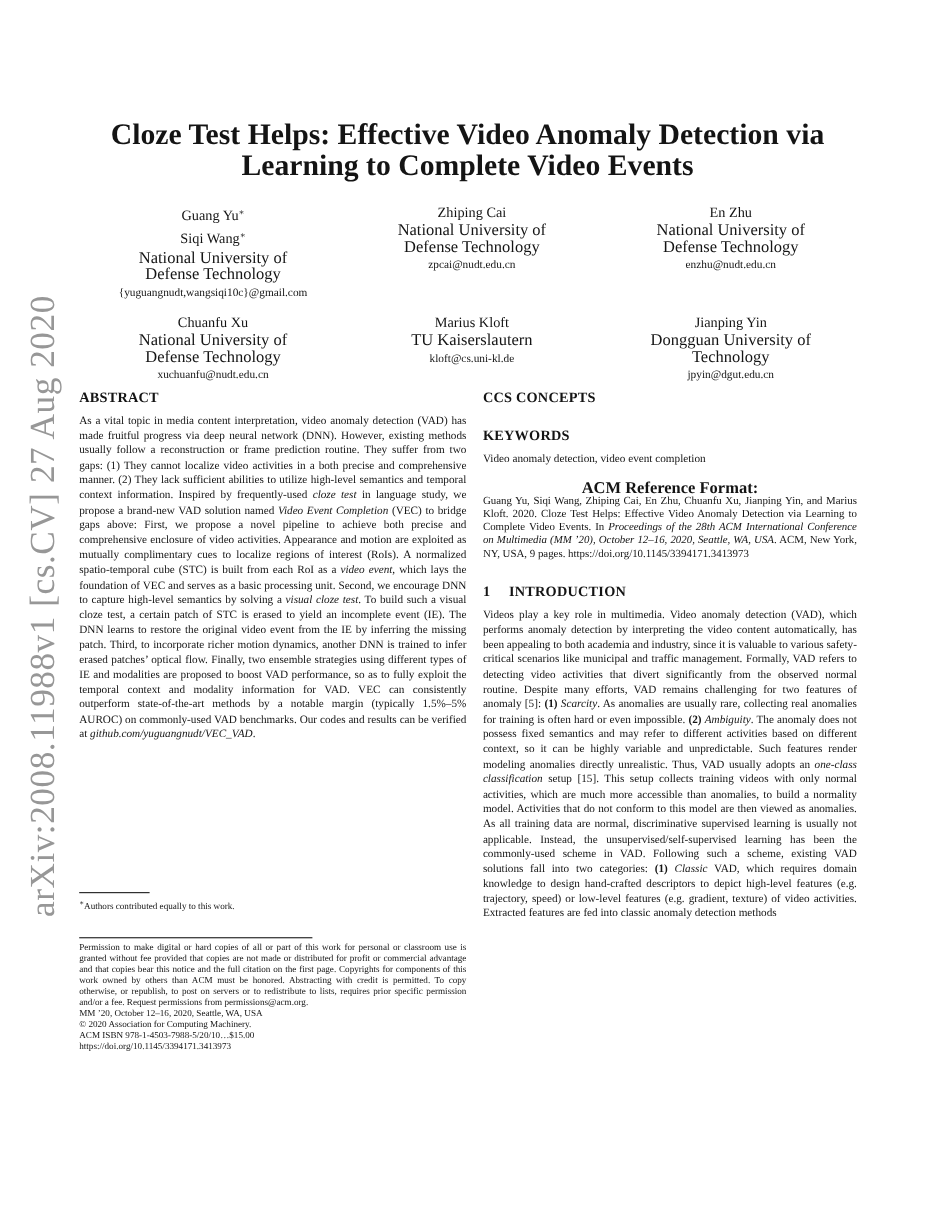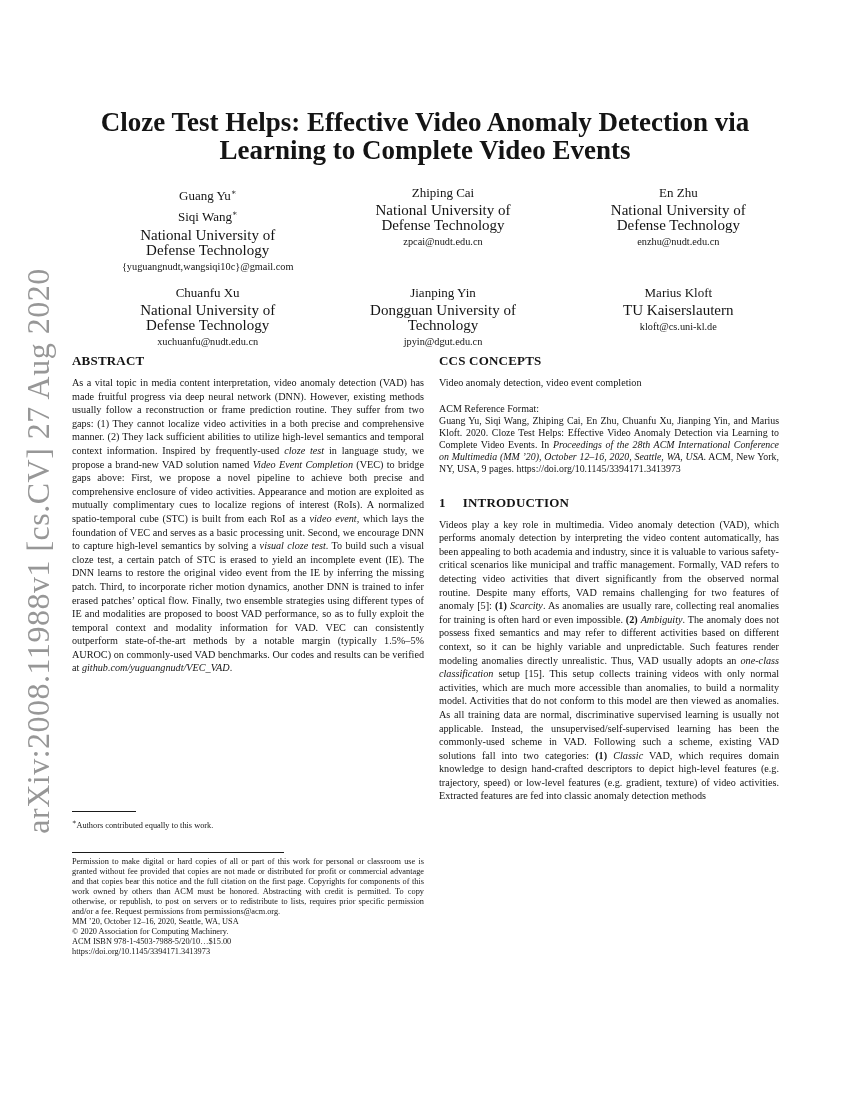--- a/index.html
+++ b/index.html
@@ -21,21 +21,21 @@
     white-space: nowrap;
   }
 
   
   .title {
     position: absolute; top: 108px; left: 0; width: 850px;
     text-align: center; font-weight: bold; font-size: 27px; line-height: 28px;
   }
 
   
-  .authors-row { position: absolute; left: 90px; width: 706px; display: flex; }
+  .authors-row { position: absolute; left: 76px; width: 706px; display: flex; }
   #authors-row-1 { top: 184px; }
   #authors-row-2 { top: 284px; }
   .author-block { flex: 1; text-align: center; }
   .author-name { font-size: 13px; line-height: 18px; }
   .author-name sup { font-size: 8px; }
   .author-aff { font-size: 15px; line-height: 15px; width: 180px; margin: 1px auto 0; }
   .author-email { font-size: 10.3px; line-height: 15px; margin-top: 1px; white-space: nowrap; }
 
   
   .col { position: absolute; top: 353px; }
@@ -48,21 +48,21 @@
   }
   .col h2.sec:first-child { margin-top: 0; }
   h2.sec .num { display: inline-block; margin-right: 17px; }
 
   p.body {
     font-size: 10.2px; line-height: 13.6px; text-align: justify; margin: 0;
     hyphens: auto; -webkit-hyphens: auto;
   }
   p.kw { text-align: left; }
 
-  .smallhead { font-size: 10px; font-weight: normal; margin: 13px 0 0 0; line-height: 12px; }
+  .smallhead { font-size: 15px; font-weight: bold; margin: 13px 0 0 0; line-height: 12px; text-align: center; }
   p.refblock {
     font-size: 9.9px; line-height: 12.2px; text-align: justify; margin: 0;
     hyphens: auto; -webkit-hyphens: auto;
   }
 
   
   .footnote { position: absolute; left: 72px; top: 811px; width: 352px; font-size: 8.3px; line-height: 10px; }
   .footnote-rule { width: 64px; height: 1px; background: #1a1a1a; margin-bottom: 5px; }
   .footnote sup { font-size: 6.5px; }
 
@@ -101,28 +101,28 @@
       <div class="author-email">enzhu@nudt.edu.cn</div>
     </div>
   </div>
 <div class="authors-row" id="authors-row-2">
     <div class="author-block">
       <div class="author-name"><span>Chuanfu Xu</span></div>
       <div class="author-aff">National University of Defense Technology</div>
       <div class="author-email">xuchuanfu@nudt.edu.cn</div>
     </div>
     <div class="author-block">
+      <div class="author-name"><span>Marius Kloft</span></div>
+      <div class="author-aff">TU Kaiserslautern</div>
+      <div class="author-email">kloft@cs.uni-kl.de</div>
+    </div>
+    <div class="author-block">
       <div class="author-name"><span>Jianping Yin</span></div>
       <div class="author-aff">Dongguan University of Technology</div>
       <div class="author-email">jpyin@dgut.edu.cn</div>
-    </div>
-    <div class="author-block">
-      <div class="author-name"><span>Marius Kloft</span></div>
-      <div class="author-aff">TU Kaiserslautern</div>
-      <div class="author-email">kloft@cs.uni-kl.de</div>
     </div>
   </div>
 
 <div class="col col-left">
   <h2 class="sec">ABSTRACT</h2>
   <p class="body"><span>As a vital topic in media content interpretation, video anomaly detection (VAD) has made fruitful progress via deep neural network (DNN). However, existing methods usually follow a reconstruction or frame prediction routine. They suffer from two gaps: (1) They cannot localize video activities in a both precise and comprehensive manner. (2) They lack sufficient abilities to utilize high-level semantics and temporal context information. Inspired by frequently-used </span><span class="it">cloze test</span><span> in language study, we propose a brand-new VAD solution named </span><span class="it">Video Event Completion</span><span> (VEC) to bridge gaps above: First, we propose a novel pipeline to achieve both precise and comprehensive enclosure of video activities. Appearance and motion are exploited as mutually complimentary cues to localize regions of interest (RoIs). A normalized spatio-temporal cube (STC) is built from each RoI as a </span><span class="it">video event</span><span>, which lays the foundation of VEC and serves as a basic processing unit. Second, we encourage DNN to capture high-level semantics by solving a </span><span class="it">visual cloze test</span><span>. To build such a visual cloze test, a certain patch of STC is erased to yield an incomplete event (IE). The DNN learns to restore the original video event from the IE by inferring the missing patch. Third, to incorporate richer motion dynamics, another DNN is trained to infer erased patches’ optical flow. Finally, two ensemble strategies using different types of IE and modalities are proposed to boost VAD performance, so as to fully exploit the temporal context and modality information for VAD. VEC can consistently outperform state-of-the-art methods by a notable margin (typically 1.5%–5% AUROC) on commonly-used VAD benchmarks. Our codes and results can be verified at </span><span class="it">github.com/yuguangnudt/VEC_VAD</span><span>.</span></p>
 </div>
 
 <div class="footnote">
   <div class="footnote-rule"></div>
@@ -134,20 +134,21 @@
   <p class="perm-body">Permission to make digital or hard copies of all or part of this work for personal or classroom use is granted without fee provided that copies are not made or distributed for profit or commercial advantage and that copies bear this notice and the full citation on the first page. Copyrights for components of this work owned by others than ACM must be honored. Abstracting with credit is permitted. To copy otherwise, or republish, to post on servers or to redistribute to lists, requires prior specific permission and/or a fee. Request permissions from permissions@acm.org.</p>
   <div class="perm-line perm-conf">MM ’20, October 12–16, 2020, Seattle, WA, USA</div>
   <div class="perm-line">© 2020 Association for Computing Machinery.</div>
   <div class="perm-line">ACM ISBN 978-1-4503-7988-5/20/10…$15.00</div>
   <div class="perm-line">https://doi.org/10.1145/3394171.3413973</div>
 </div>
 
 <div class="col col-right">
   <h2 class="sec">CCS CONCEPTS</h2>
 
+  <h2 class="sec">KEYWORDS</h2>
   <p class="body kw">Video anomaly detection, video event completion</p>
 
   <div class="smallhead">ACM Reference Format:</div>
   <p class="refblock"><span>Guang Yu, Siqi Wang, Zhiping Cai, En Zhu, Chuanfu Xu, Jianping Yin, and Marius Kloft. 2020. Cloze Test Helps: Effective Video Anomaly Detection via Learning to Complete Video Events. In </span><span class="it">Proceedings of the 28th ACM International Conference on Multimedia (MM ’20), October 12–16, 2020, Seattle, WA, USA</span><span>. ACM, New York, NY, USA, 9 pages. https://doi.org/10.1145/3394171.3413973</span></p>
 
   <h2 class="sec"><span class="num">1</span><span>INTRODUCTION</span></h2>
   <p class="body"><span>Videos play a key role in multimedia. Video anomaly detection (VAD), which performs anomaly detection by interpreting the video content automatically, has been appealing to both academia and industry, since it is valuable to various safety-critical scenarios like municipal and traffic management. Formally, VAD refers to detecting video activities that divert significantly from the observed normal routine. Despite many efforts, VAD remains challenging for two features of anomaly [5]: </span><span class="bd">(1) </span><span class="it">Scarcity</span><span>. As anomalies are usually rare, collecting real anomalies for training is often hard or even impossible. </span><span class="bd">(2) </span><span class="it">Ambiguity</span><span>. The anomaly does not possess fixed semantics and may refer to different activities based on different context, so it can be highly variable and unpredictable. Such features render modeling anomalies directly unrealistic. Thus, VAD usually adopts an </span><span class="it">one-class classification</span><span> setup [15]. This setup collects training videos with only normal activities, which are much more accessible than anomalies, to build a normality model. Activities that do not conform to this model are then viewed as anomalies. As all training data are normal, discriminative supervised learning is usually not applicable. Instead, the unsupervised/self-supervised learning has been the commonly-used scheme in VAD. Following such a scheme, existing VAD solutions fall into two categories: </span><span class="bd">(1) </span><span class="it">Classic</span><span> VAD, which requires domain knowledge to design hand-crafted descriptors to depict high-level features (e.g. trajectory, speed) or low-level features (e.g. gradient, texture) of video activities. Extracted features are fed into classic anomaly detection methods</span></p>
 </div>
 
 </body></html>

